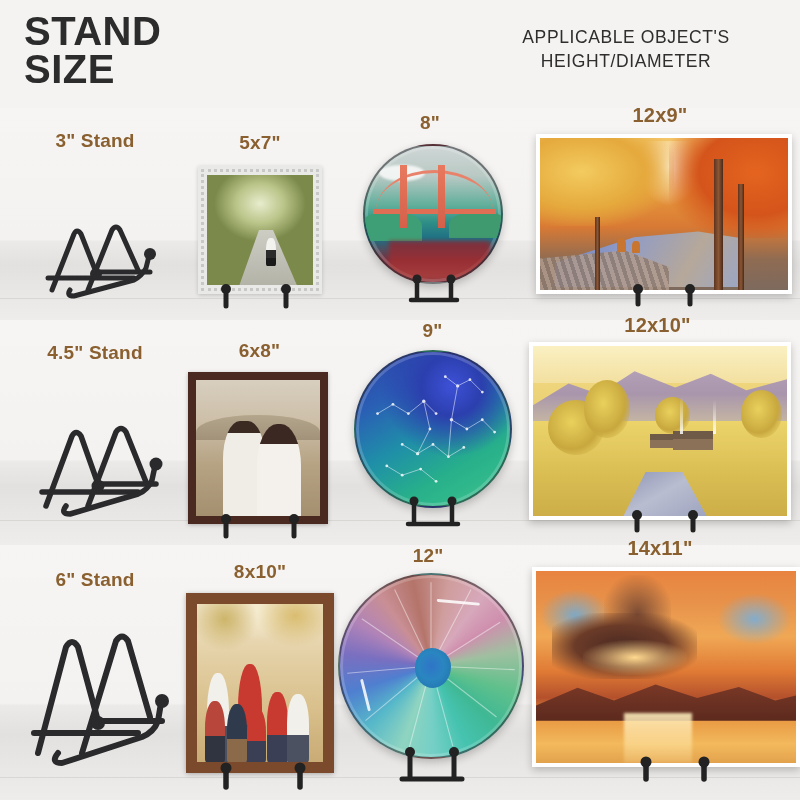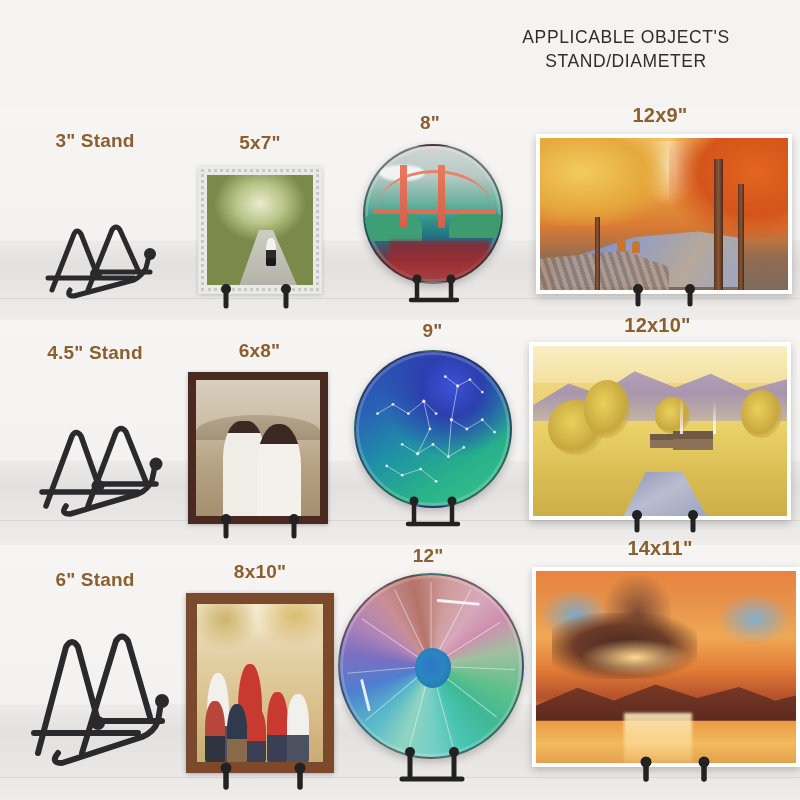--- a/index.html
+++ b/index.html
@@ -226,22 +226,24 @@
   
   .feet { position:absolute; }
   .feet svg { display:block; overflow:visible; }
 </style>
 </head>
 <body>
 
 <div id="page">
 
   <div class="header">
+    <div class="title">STAND
+SIZE</div>
     <div class="subtitle">APPLICABLE OBJECT'S
-STAND/DIAMETER</div>
+HEIGHT/DIAMETER</div>
   </div>
 
   <div class="row row-1">
     <div class="shelf"></div>
     <div class="shelf-line" style="top:190px"></div>
 
     <div class="cell" style="left:0px; top:0px; width:190px; height:212px;">
       <div class="cap" style="top:22px">3" Stand</div>
       <div class="easel" style="left:30px; top:108px;">
         <svg width="140" height="84" viewBox="0 0 140 84">

